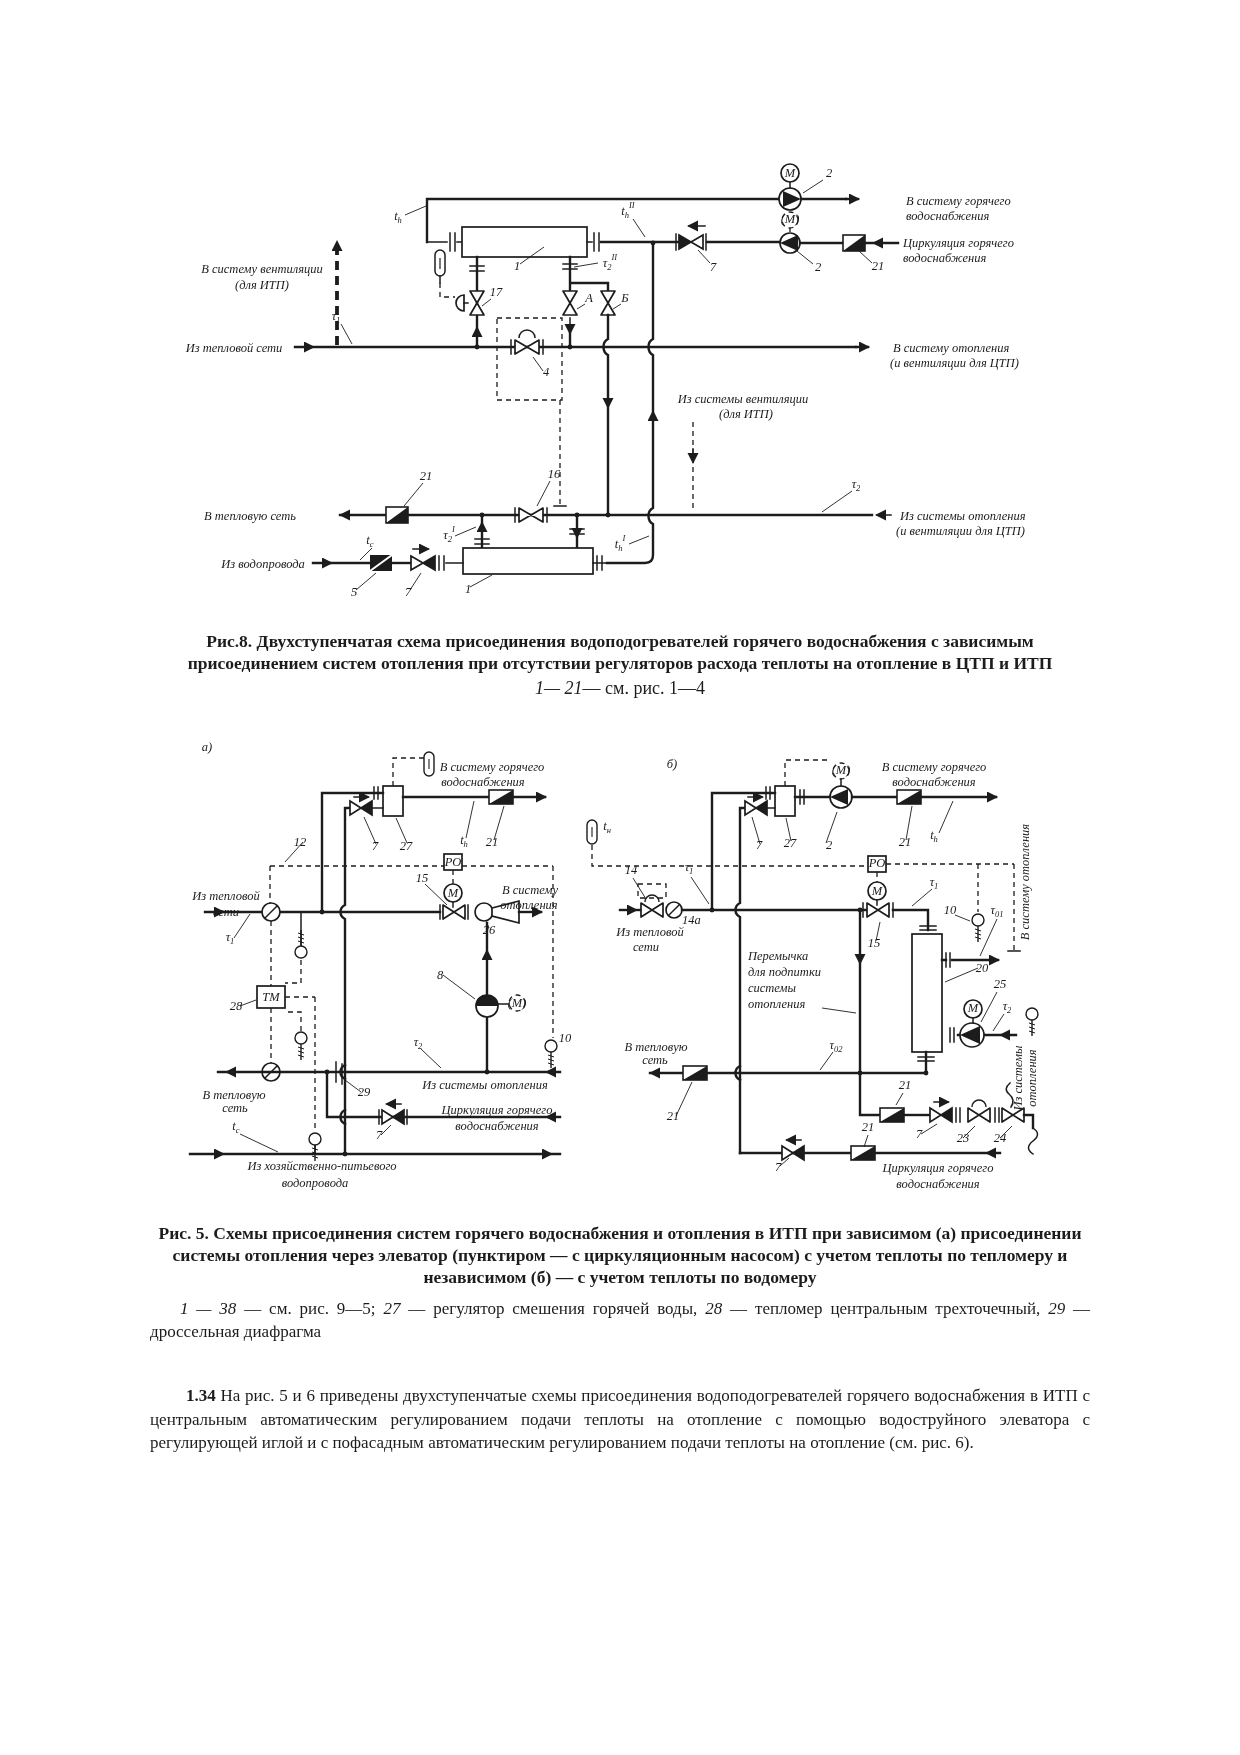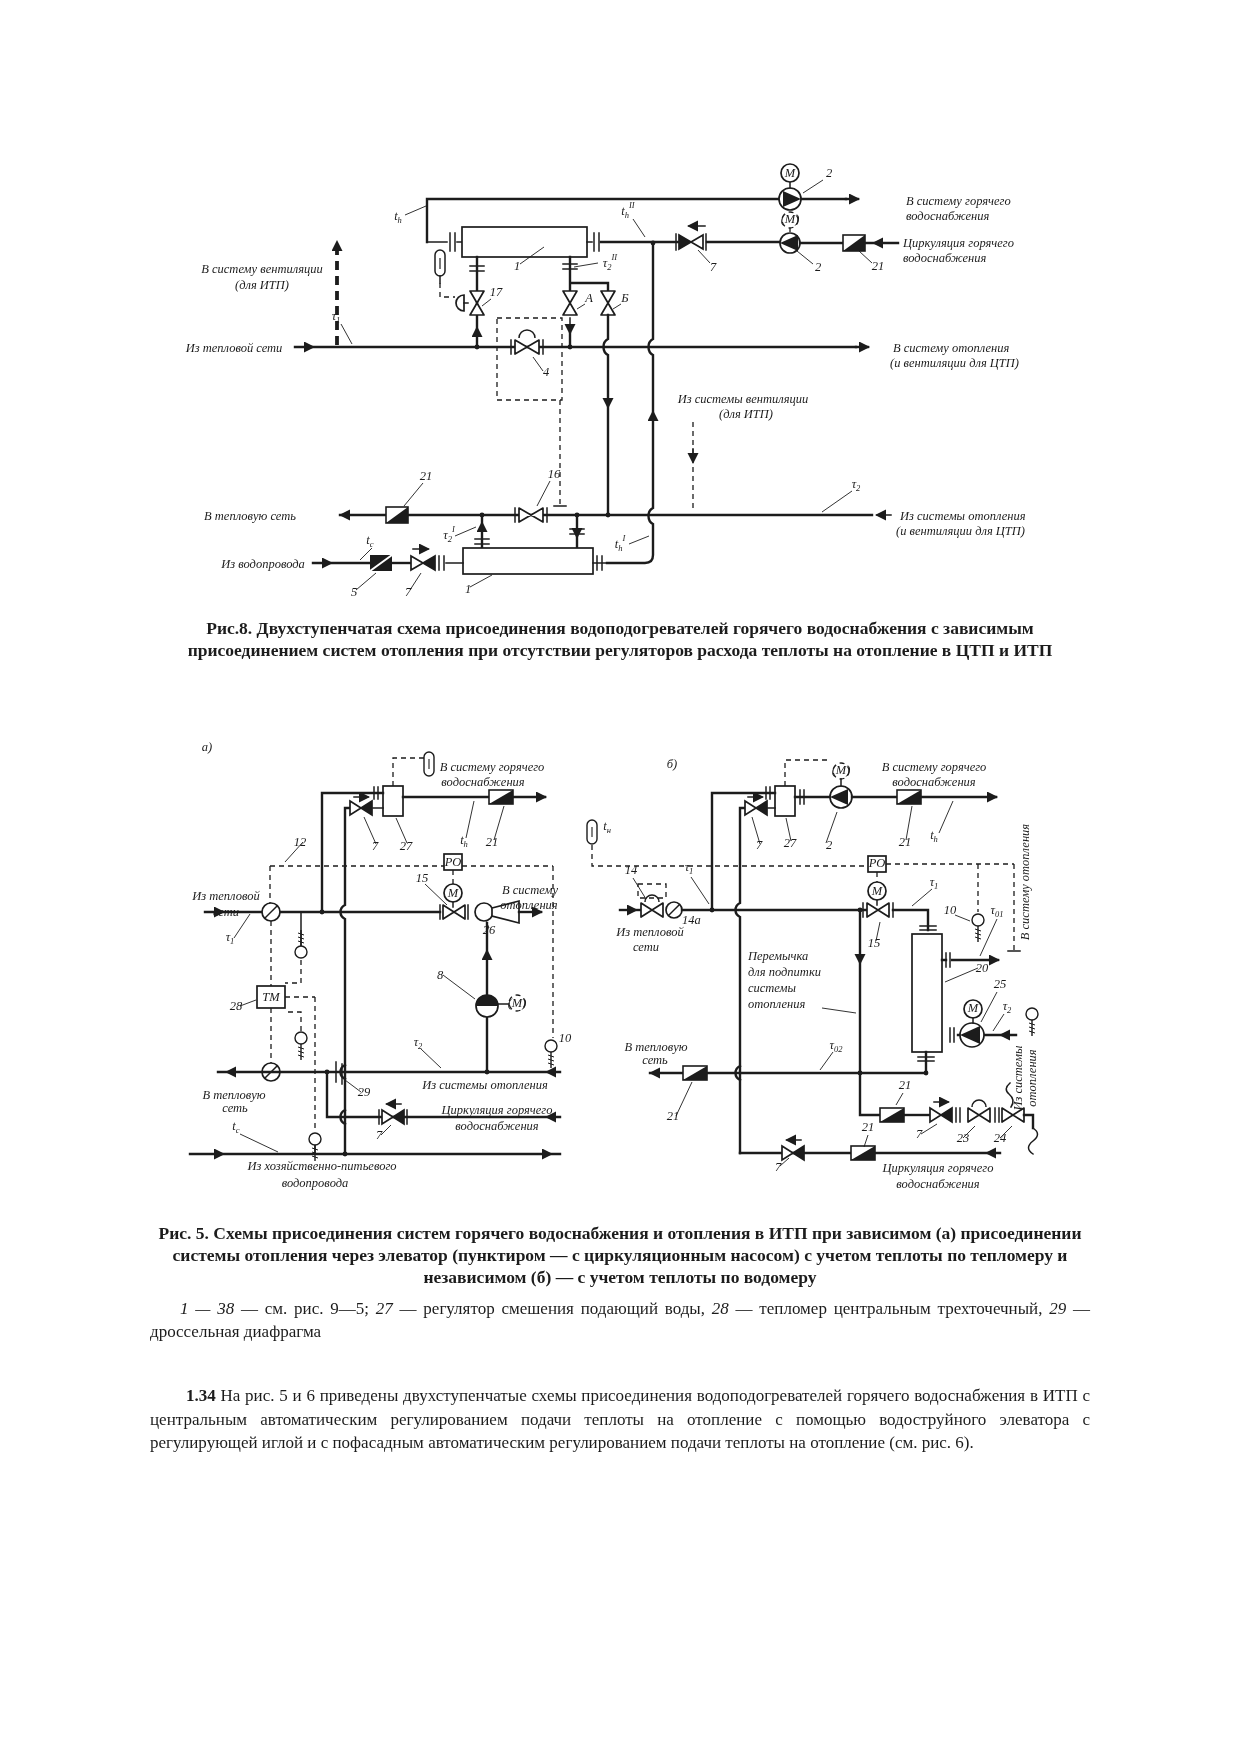--- a/index.html
+++ b/index.html
@@ -226,22 +226,23 @@
         <text x="903" y="262" text-anchor="start">водоснабжения</text>
         <text x="893" y="352" text-anchor="start">В систему отопления</text>
         <text x="890" y="367" text-anchor="start">(и вентиляции для ЦТП)</text>
         <text x="743" y="403" text-anchor="middle">Из системы вентиляции</text>
         <text x="746" y="418" text-anchor="middle">(для ИТП)</text>
         <text x="900" y="520" text-anchor="start">Из системы отопления</text>
         <text x="896" y="535" text-anchor="start">(и вентиляции для ЦТП)</text>
       </g>
   </svg>
 
-  <div class="cap" style="top:617px">
+  <div class="cap" style="top:630px">
     <div>Рис.8. Двухступенчатая схема присоединения водоподогревателей горячего водоснабжения с зависимым присоединением систем отопления при отсутствии регуляторов расхода теплоты на отопление в ЦТП и ИТП</div>
+    <div class="capnote"><span class="it">1— 21</span><span>— см. рис. 1—4</span></div>
   </div>
 
   <svg id="fig9-svg" viewBox="160 742 930 455" style="left:160px;top:742px;width:930px;height:455px">
     <defs>
       <marker id="ar9" markerUnits="userSpaceOnUse" markerWidth="13" markerHeight="12" refX="9" refY="5.5" orient="auto">
         <path d="M0,0 L11,5.5 L0,11 Z" fill="#1c1c1c"></path>
       </marker>
       <g id="v9">
           <path d="M-11,-7 L11,7 L11,-7 L-11,7 Z" fill="#fff" stroke="#1c1c1c" stroke-width="1.7" stroke-linejoin="round"></path>
         </g>
@@ -572,20 +573,20 @@
         <text x="778" y="1171" text-anchor="middle">7</text>
         <text x="938" y="1172" text-anchor="middle">Циркуляция горячего</text>
         <text x="938" y="1188" text-anchor="middle">водоснабжения</text>
       </g>
   </svg>
 
   <div class="cap" style="top:1222px">
     <div>Рис. 5. Схемы присоединения систем горячего водоснабжения и отопления в ИТП при зависимом (а) присоединении системы отопления через элеватор (пунктиром — с циркуляционным насосом) с учетом теплоты по тепломеру и независимом (б) — с учетом теплоты по водомеру</div>
   </div>
   <div class="legend" style="top:1297px">
-    <span class="ind"></span><span class="it">1 — 38</span><span> — см. рис. 9—5; </span><span class="it">27</span><span> — регулятор смешения подающий воды, </span><span class="it">28</span><span> — тепломер центральным трехточечный, </span><span class="it">29</span><span> — дроссельная диафрагма</span>
+    <span class="ind"></span><span class="it">1 — 38</span><span> — см. рис. 9—5; </span><span class="it">27</span><span> — регулятор смешения горячей воды, </span><span class="it">28</span><span> — тепломер центральным трехточечный, </span><span class="it">29</span><span> — дроссельная диафрагма</span>
   </div>
 
   <div class="para" style="top:1384px">
     <p><span class="pnum">1.34</span><span> На рис. 5 и 6 приведены двухступенчатые схемы присоединения водоподогревателей горячего водоснабжения в ИТП с центральным автоматическим регулированием подачи теплоты на отопление с помощью водоструйного элеватора с регулирующей иглой и с пофасадным автоматическим регулированием подачи теплоты на отопление (см. рис. 6).</span></p>
   </div>
 
 </div>
 
 </body></html>

